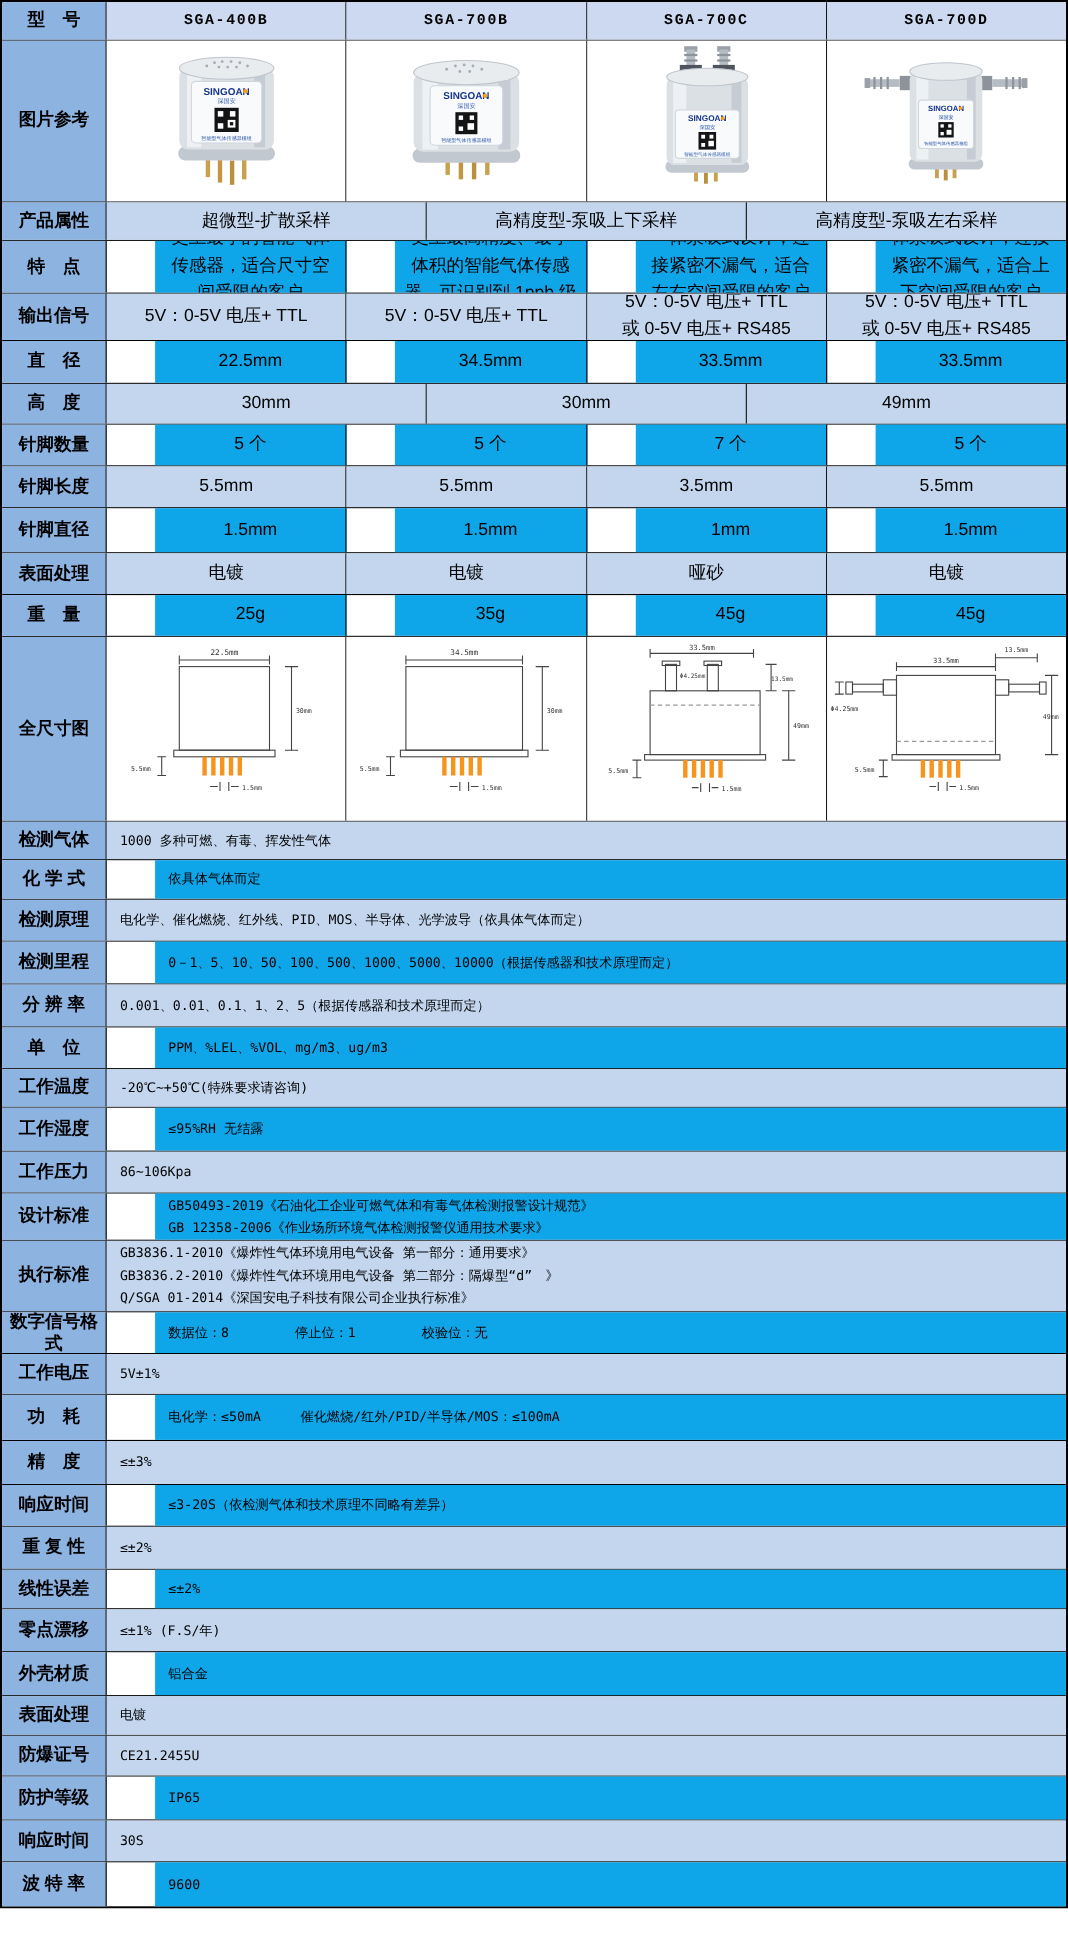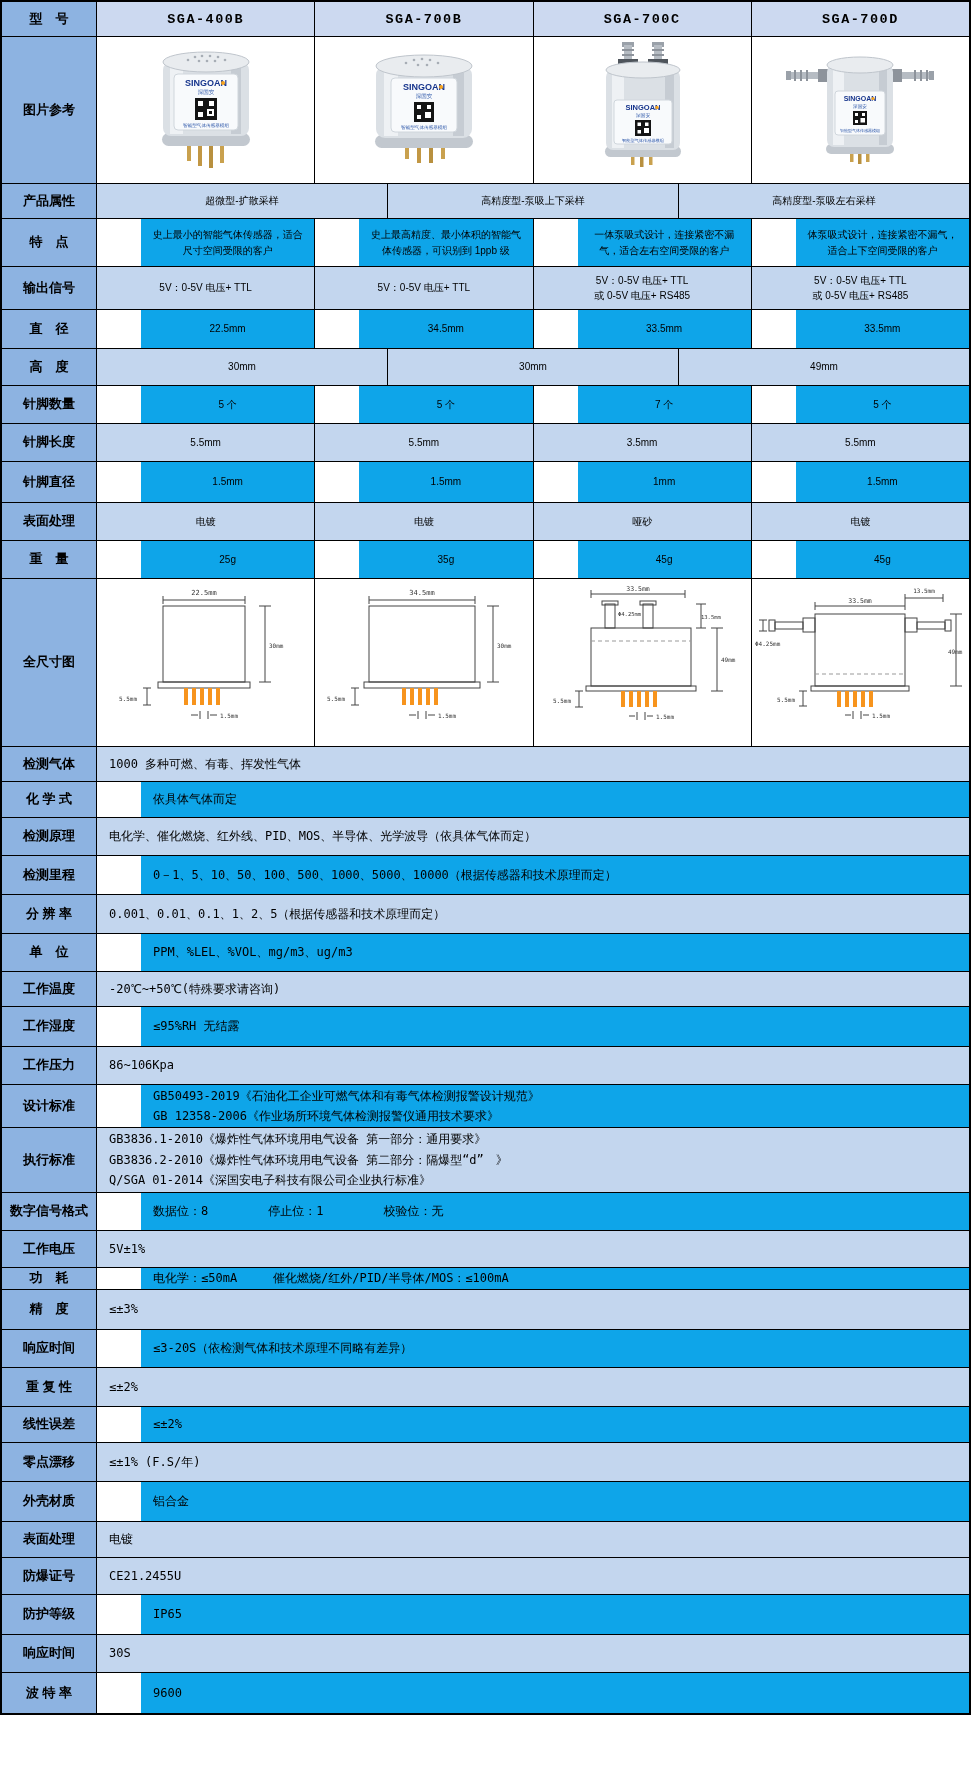--- a/index.html
+++ b/index.html
@@ -12,25 +12,25 @@
   .row { display:flex; box-sizing:border-box; border-bottom:1px solid #000; }
   .row:last-child { border-bottom:none; }
   .cell {
     box-sizing:border-box; border-right:1px solid #000;
     display:flex; align-items:center; justify-content:center;
     text-align:center; overflow:hidden;
   }
   .cell:last-child { border-right:none; }
   .label {
     flex:0 0 95px; width:95px; background:#8db3e1;
-    font-weight:bold; font-size:13px; line-height:1.25;
+    font-weight:bold; font-size:16px; line-height:1.25;
     padding:0 4px; white-space:pre-line;
   }
   .val {
-    flex:1 1 0; font-size:10px; line-height:1.55;
+    flex:1 1 0; font-size:16px; line-height:1.55;
     padding:2px 8px; white-space:pre-line;
   }
   .model {
     flex:1 1 0; background:#ccd9f0;
     font-family:Liberation Mono, monospace;
     font-weight:bold; font-size:13.5px; letter-spacing:1.5px;
   }
   .bg-a { background:#c3d6ee; }
   .bg-b { background:#0ea5e9;margin-left:44px; }
   .white-cell { flex:1 1 0; background:#fff; }
@@ -505,21 +505,21 @@
 Q/SGA 01-2014《深国安电子科技有限公司企业执行标准》</div>
   </div>
   <div class="row" style="height:38px">
     <div class="cell label">数字信号格式</div>
     <div class="cell full-val bg-b">数据位：8　　　　　停止位：1　　　　　校验位：无</div>
   </div>
   <div class="row" style="height:37px">
     <div class="cell label">工作电压</div>
     <div class="cell full-val bg-a">5V±1%</div>
   </div>
-  <div class="row" style="height:22px">
+  <div class="row" style="height:42px">
     <div class="cell label">功　耗</div>
     <div class="cell full-val bg-b">电化学：≤50mA　　　催化燃烧/红外/PID/半导体/MOS：≤100mA</div>
   </div>
   <div class="row" style="height:40px">
     <div class="cell label">精　度</div>
     <div class="cell full-val bg-a">≤±3%</div>
   </div>
   <div class="row" style="height:38px">
     <div class="cell label">响应时间</div>
     <div class="cell full-val bg-b">≤3-20S（依检测气体和技术原理不同略有差异）</div>

